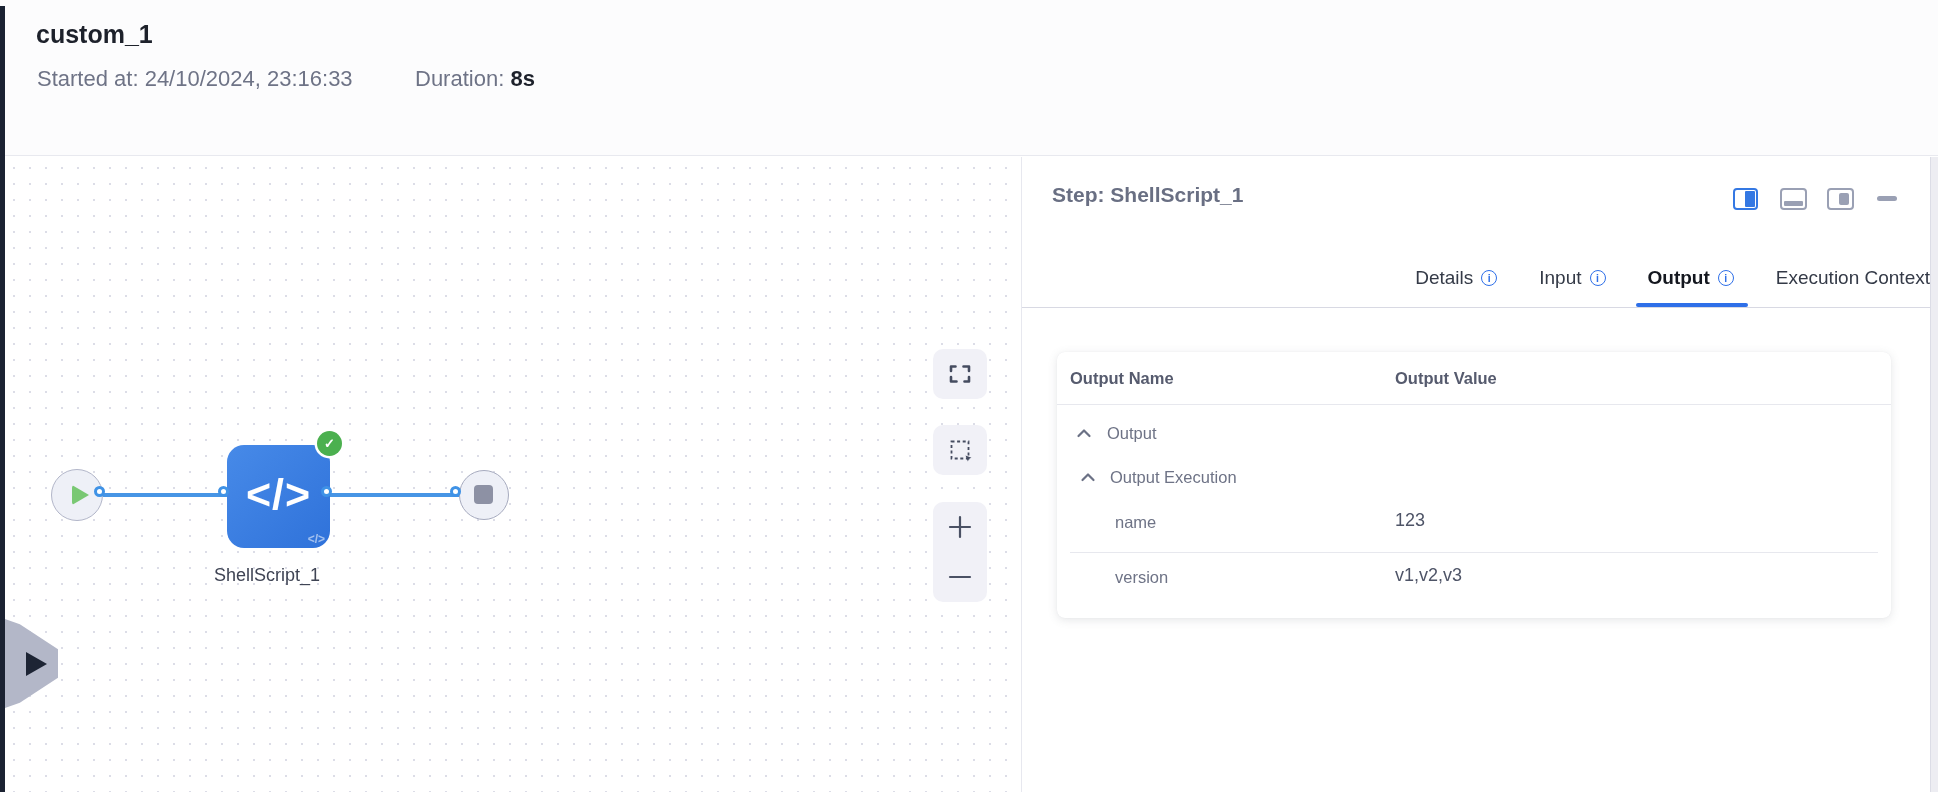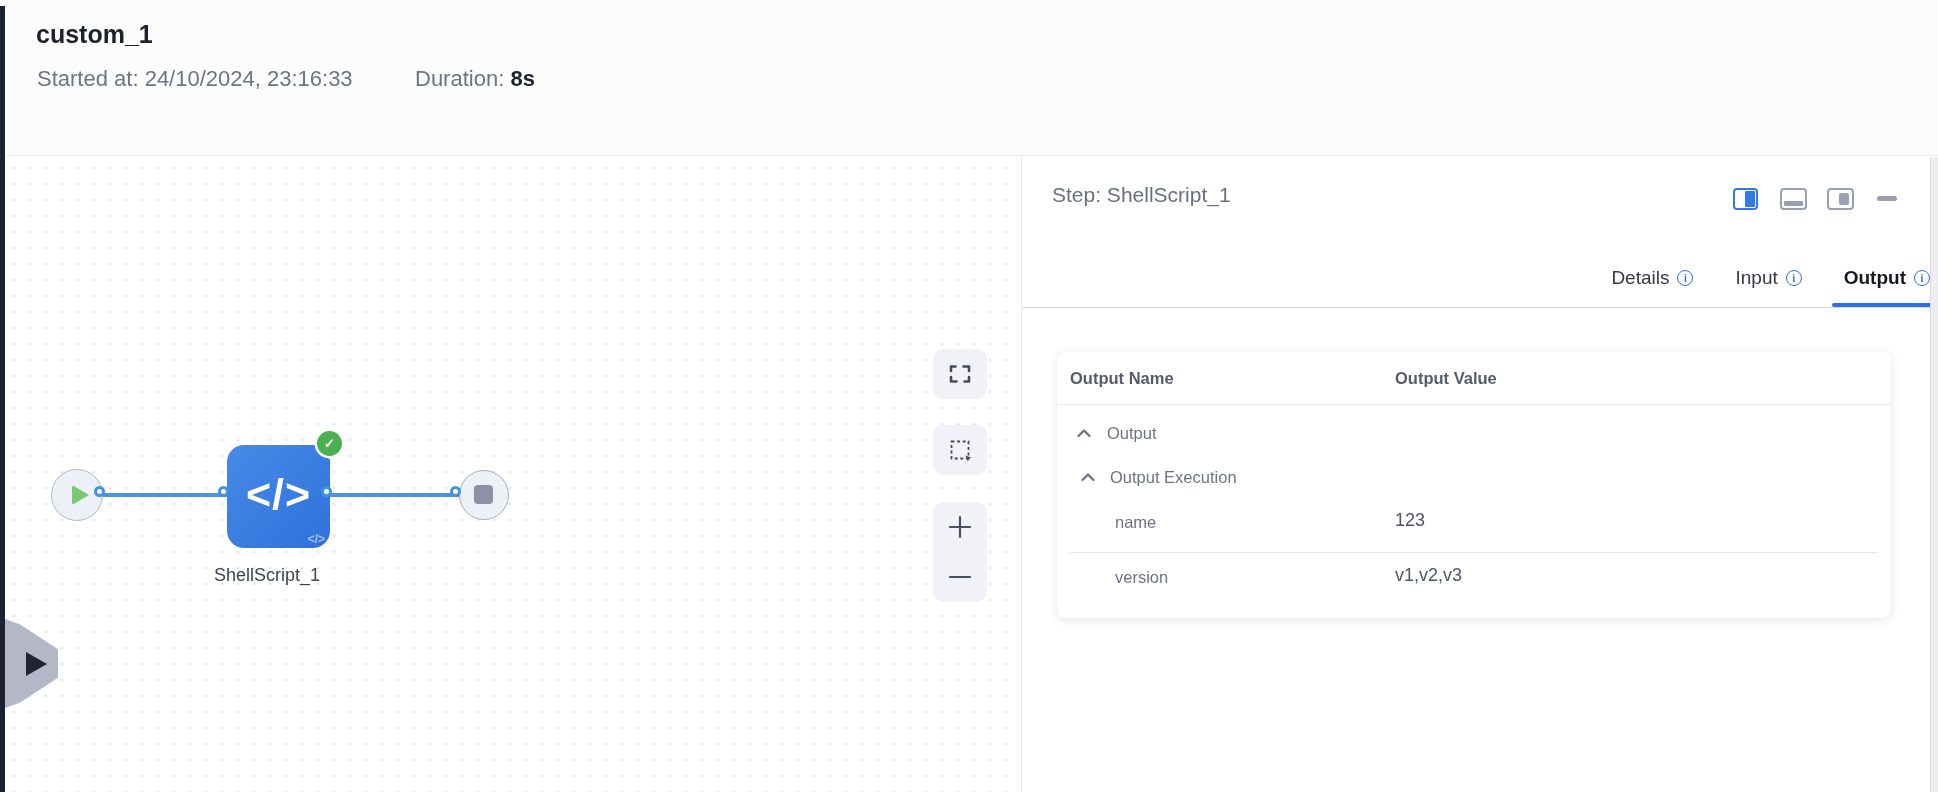--- a/index.html
+++ b/index.html
@@ -55,21 +55,21 @@
 
   
   .ctl { position:absolute; left:933px; width:54px; background:#f1f1f7; border-radius:10px; cursor:pointer;
     display:flex; flex-direction:column; align-items:center; justify-content:center; }
   #ctl-expand { top:192px; height:50px; }
   #ctl-marquee { top:268px; height:50px; }
   #ctl-zoom { top:345px; height:100px; justify-content:space-between; padding:12px 0; }
 
   
   #panel { position:absolute; left:1022px; top:157px; width:908px; height:635px; background:#fff; }
-  #panel-title { position:absolute; left:30px; top:26px; font-size:21px; font-weight:400; color:#696f83; }
+  #panel-title { position:absolute; left:30px; top:26px; font-size:21px; font-weight:700; color:#696f83; }
 
   .wicon { position:absolute; top:31px; border-radius:4px; cursor:pointer; }
   #wicon-split  { left:711px; width:25px; height:22px; border:2px solid #3478e3; }
   #wicon-split .fill { position:absolute; right:1px; top:1px; bottom:1px; width:10px; background:#3478e3; border-radius:1px; }
   #wicon-bottom { left:758px; width:27px; height:22px; border:2px solid #9aa0b4; }
   #wicon-bottom .fill { position:absolute; left:2px; right:2px; bottom:2px; height:5px; background:#9aa0b4; border-radius:1px; }
   #wicon-float  { left:805px; width:27px; height:22px; border:2px solid #9aa0b4; }
   #wicon-float .fill { position:absolute; right:3px; top:3px; bottom:3px; width:10px; background:#9aa0b4; border-radius:2px; }
   #wicon-min { left:855px; top:39px; width:20px; height:5px; background:#9aa0b4; border-radius:2.5px; }
 
@@ -180,20 +180,23 @@
       <i class="info-icon">i</i>
     </div>
     <div class="tab">
       <span>Input</span>
       <i class="info-icon">i</i>
     </div>
     <div class="tab active">
       <span>Output</span>
       <i class="info-icon">i</i>
     </div>
+    <div class="tab">
+      <span>Execution Context</span>
+    </div>
   </div>
 
   <div id="out-card">
     <div id="col-name" class="col-head">Output Name</div>
     <div id="col-value" class="col-head">Output Value</div>
     <div class="divider" style="top:52px;"></div>
 
     <svg class="chev" style="left:19px; top:76px;" width="16" height="10" viewBox="0 0 16 10">
       <path d="M2.5 8 L8 2.5 L13.5 8" stroke="#6b7185" stroke-width="2.2" fill="none" stroke-linecap="round" stroke-linejoin="round"></path>
     </svg>

